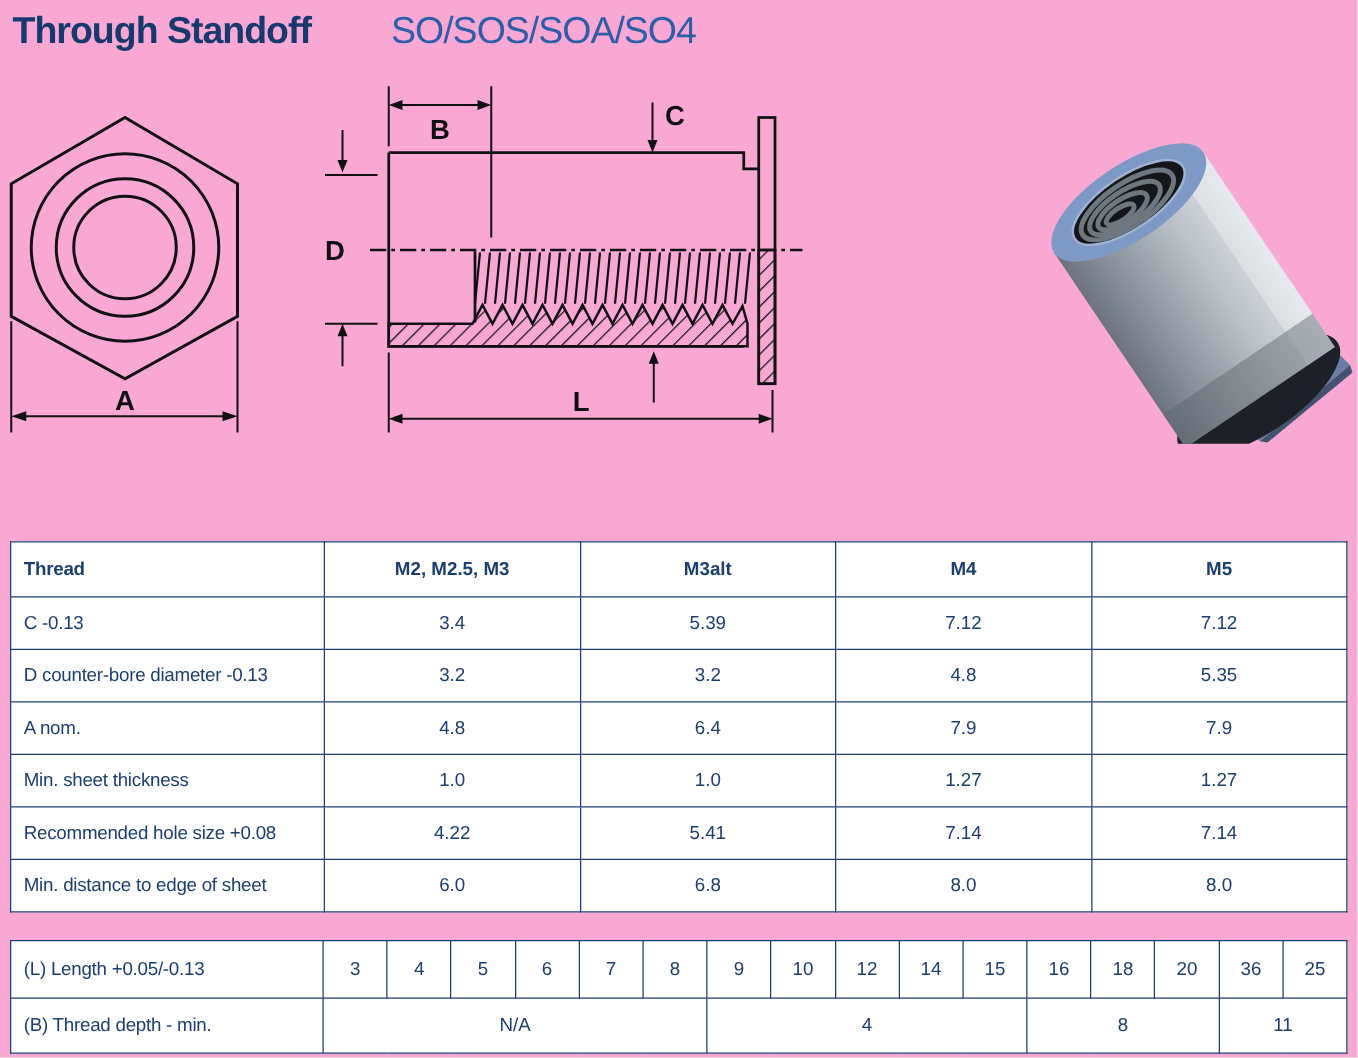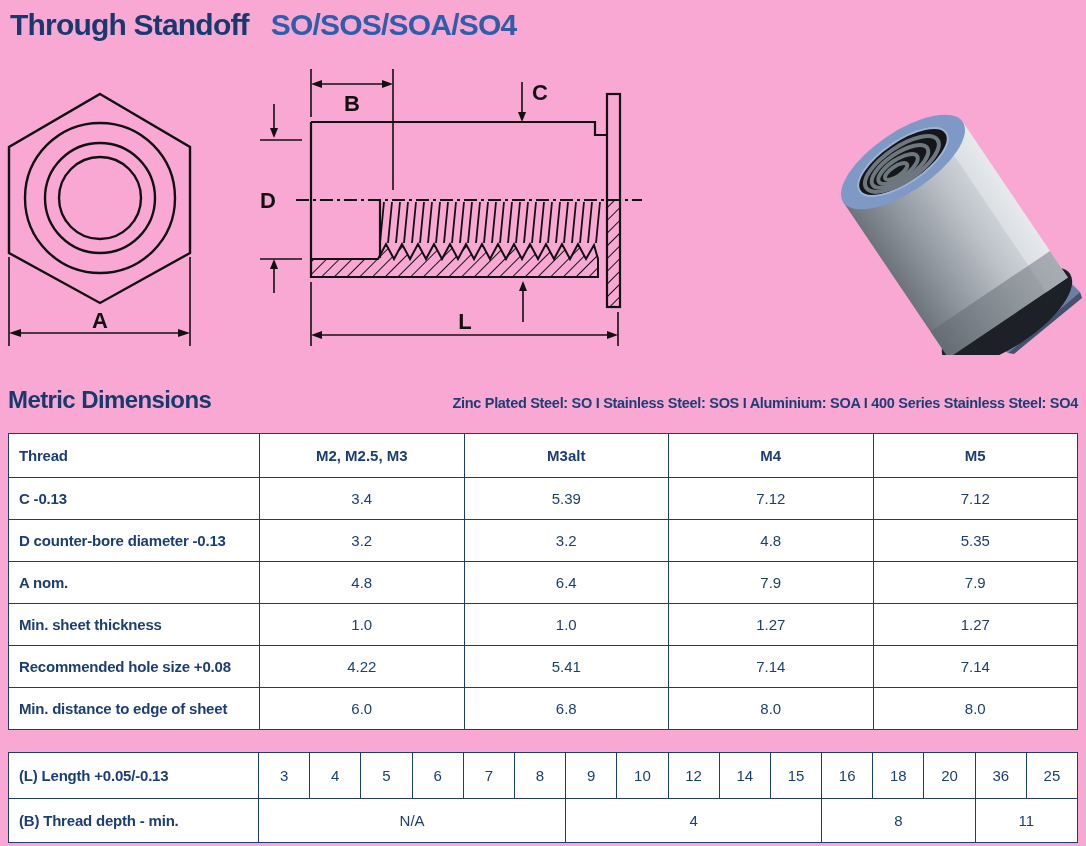--- a/index.html
+++ b/index.html
@@ -6,38 +6,38 @@
   html,body { background:#fff; }
   #page {
     position: relative; width: 1086px; height: 846px;
     background: #f9a8d4; overflow: hidden;
     font-family: "Liberation Sans", sans-serif;
     color: #1c3f73;
   }
   
   #header { position:absolute; left:10px; top:8px; display:flex; align-items:baseline; gap:22px; }
   #page-title { font-size:30px; font-weight:bold; color:#173a6e; letter-spacing:-0.8px; }
-  #page-subtitle { font-size:30px; font-weight:700; color:#2e5ea8; letter-spacing:-0.8px; }
+  #page-subtitle { font-size:30px; font-weight:400; color:#2e5ea8; letter-spacing:-0.8px;margin-left:42px; }
   
   .fig { position:absolute; }
   #hex-fig   { left:0px;   top:80px; }
   #sect-fig  { left:250px; top:55px; }
   #photo-fig { left:808px; top:55px; }
   
   #metric-row { position:absolute; left:8px; top:386px; width:1070px;
     display:flex; justify-content:space-between; align-items:flex-end; }
   #metric-heading { font-size:24px; font-weight:bold; color:#173a6e; letter-spacing:-0.6px; }
   #materials-note { font-size:14.5px; font-weight:bold; color:#1c3f73; letter-spacing:-0.3px; padding-bottom:3px; }
   
   table { border-collapse:collapse; table-layout:fixed; width:1070px; background:#fff; }
   #dim-table   { position:absolute; left:8px; top:433px; }
   #len-table   { position:absolute; left:8px; top:752px; }
   td, th { border:1.5px solid #1c3f73; font-size:15px; color:#1c3f73;
            text-align:center; vertical-align:middle; padding:0 0; overflow:hidden; white-space:nowrap; }
-  .lbl { text-align:left; font-weight:bold; padding-left:10px; letter-spacing:-0.2px; }
+  .lbl { text-align:left; font-weight:normal; padding-left:10px; letter-spacing:-0.2px; }
   #dim-table tr    { height:42px; }
   #dim-table tr.hdr{ height:44px; }
   #dim-table th    { font-weight:bold; }
   #len-table tr.r1 { height:46px; }
   #len-table tr.r2 { height:44px;margin-left:28px; }
   svg text { font-family:"Liberation Sans", sans-serif; font-weight:bold; fill:#111; }
 </style>
 </head>
 <body>
 
@@ -161,24 +161,20 @@
       <ellipse cx="0" cy="0" rx="21" ry="52" fill="none" stroke="#9fb3d4" stroke-width="2"></ellipse>
       <g fill="none" stroke="#6e767e" stroke-width="4">
         <ellipse cx="1" cy="2" rx="17" ry="43"></ellipse>
         <ellipse cx="2" cy="5" rx="13" ry="33"></ellipse>
         <ellipse cx="3" cy="8" rx="9" ry="23"></ellipse>
         <ellipse cx="4" cy="11" rx="5" ry="13"></ellipse>
       </g>
     </g>
   </svg>
 
-  <div id="metric-row">
-    <span id="metric-heading">Metric Dimensions</span>
-    <span id="materials-note">Zinc Plated Steel: SO I Stainless Steel: SOS I Aluminium: SOA I 400 Series Stainless Steel: SO4</span>
-  </div>
 
   <table id="dim-table">
     <colgroup>
         <col style="width:251px">
         <col>
         <col>
         <col>
         <col>
       </colgroup>
     <tbody>

